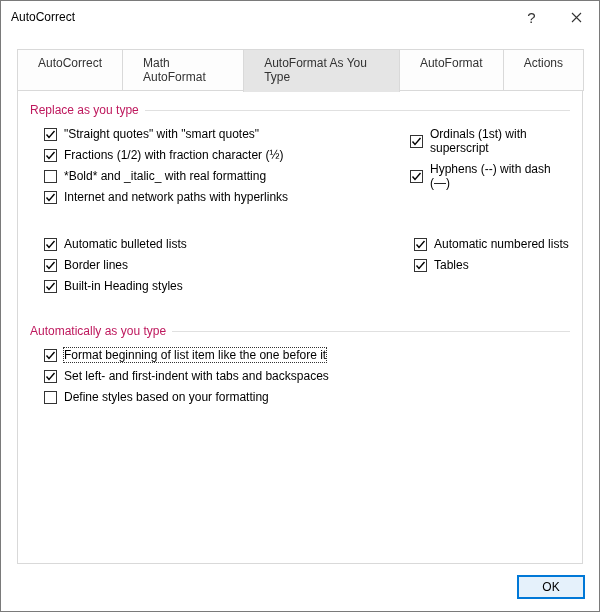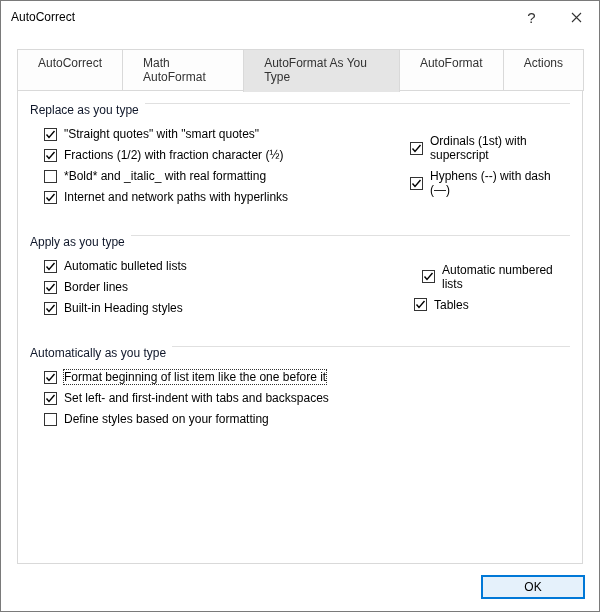--- a/index.html
+++ b/index.html
@@ -66,44 +66,45 @@
   .tabcontent {
     margin: 0 16px 0 16px;
     border: 1px solid #d9d9d9;
     border-top: 1px solid #d9d9d9;
     flex: 1;
     padding: 12px 12px 4px 12px;
     position: relative;
     top: -1px;
   }
   .group-title {
-    color: #0f172a;
-    font-size: 12px;
-    display: flex;
+    color: #be185d;
+    font-size: 12px;
+    display: flex;
+    align-items: center;
     margin-bottom: 8px;
     white-space: nowrap;
   }
   .group-title .rule {
     flex: 1;
     height: 1px;
     background: #e0e0e0;
     margin-left: 6px;
   }
   .group {
     margin-bottom: 26px;
   }
   .cols {
     display: flex;
   }
   .col {
     display: flex;
     flex-direction: column;
   }
   .col.left { width: 380px; }
-  .col.right { flex: 1; justify-content: center; }
+  .col.right { flex: 1; }
   .chk {
     display: flex;
     align-items: center;
     margin: 2px 0 5px 14px;
     font-size: 12px;
     color: #000;
   }
   .chk .box {
     width: 13px;
     height: 13px;
@@ -125,21 +126,21 @@
     outline: 1px dotted #333;
     outline-offset: 0;
   }
   .buttonbar {
     display: flex;
     justify-content: flex-end;
     padding: 10px 14px 12px 14px;
     gap: 8px;
   }
   .btn {
-    width: 104px;
+    width: 68px;
     height: 24px;
     border: 1px solid #adadad;
     background: #e1e1e1;
     font-size: 12px;
     display: flex;
     align-items: center;
     justify-content: center;
     text-align: right;
   }
   .btn.primary {
@@ -222,24 +223,20 @@
                 <path d="M1.5 5.5 L4 8.5 L9.5 2" stroke="#000" stroke-width="1.4" fill="none"></path>
               </svg>
             </span>
           <span class="lbl">Hyphens (--) with dash (—)</span>
         </label>
       </div>
     </div>
   </div>
 
   <div class="group">
-    <div class="group-title">
-      <span>Apply as you type</span>
-      <span class="rule"></span>
-    </div>
     <div class="cols">
       <div class="col left">
         <label class="chk" data-checked="true">
           <span class="box">
               <svg viewBox="0 0 11 11">
                 <path d="M1.5 5.5 L4 8.5 L9.5 2" stroke="#000" stroke-width="1.4" fill="none"></path>
               </svg>
             </span>
           <span class="lbl">Automatic bulleted lists</span>
         </label>
@@ -254,21 +251,21 @@
         <label class="chk" data-checked="true">
           <span class="box">
               <svg viewBox="0 0 11 11">
                 <path d="M1.5 5.5 L4 8.5 L9.5 2" stroke="#000" stroke-width="1.4" fill="none"></path>
               </svg>
             </span>
           <span class="lbl">Built-in Heading styles</span>
         </label>
       </div>
       <div class="col right">
-        <label class="chk" style="margin-left:12px" data-checked="true">
+        <label class="chk" style="margin-left:4px" data-checked="true">
           <span class="box">
               <svg viewBox="0 0 11 11">
                 <path d="M1.5 5.5 L4 8.5 L9.5 2" stroke="#000" stroke-width="1.4" fill="none"></path>
               </svg>
             </span>
           <span class="lbl">Automatic numbered lists</span>
         </label>
         <label class="chk" style="margin-left:4px" data-checked="true">
           <span class="box">
               <svg viewBox="0 0 11 11">

